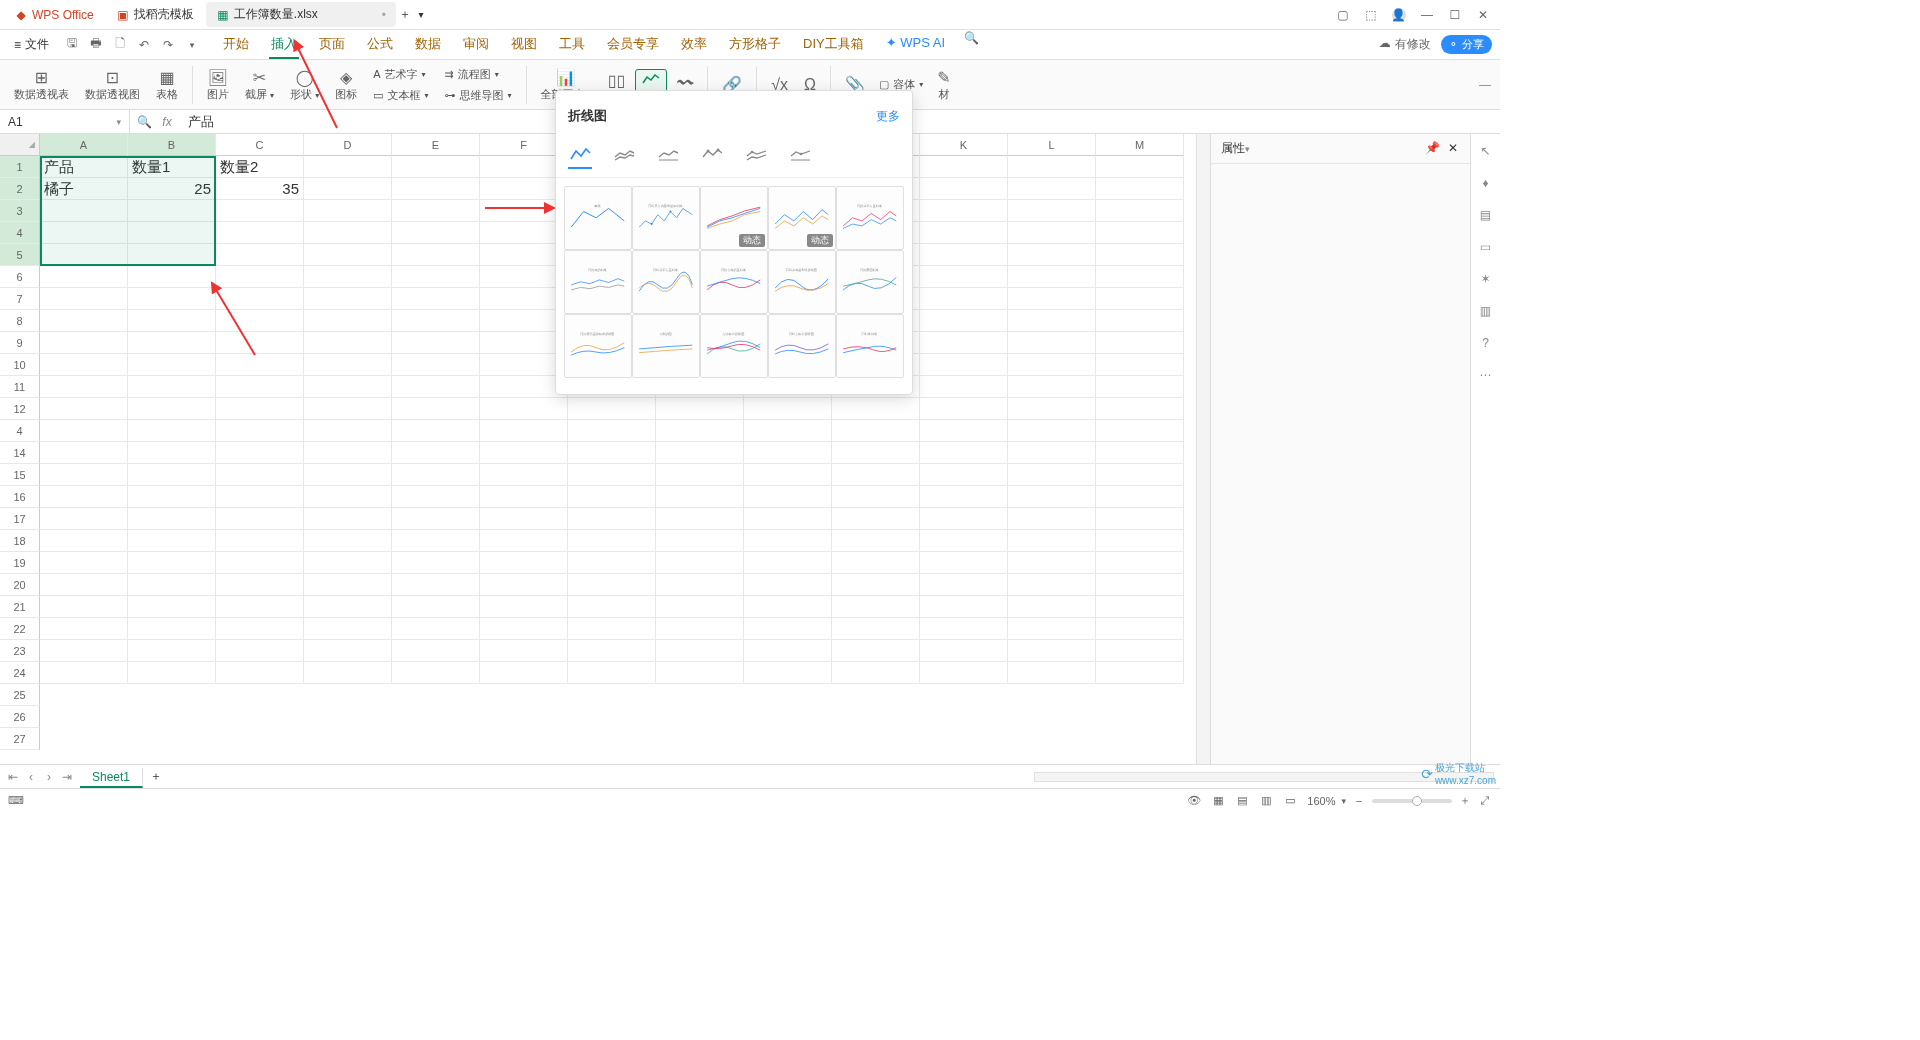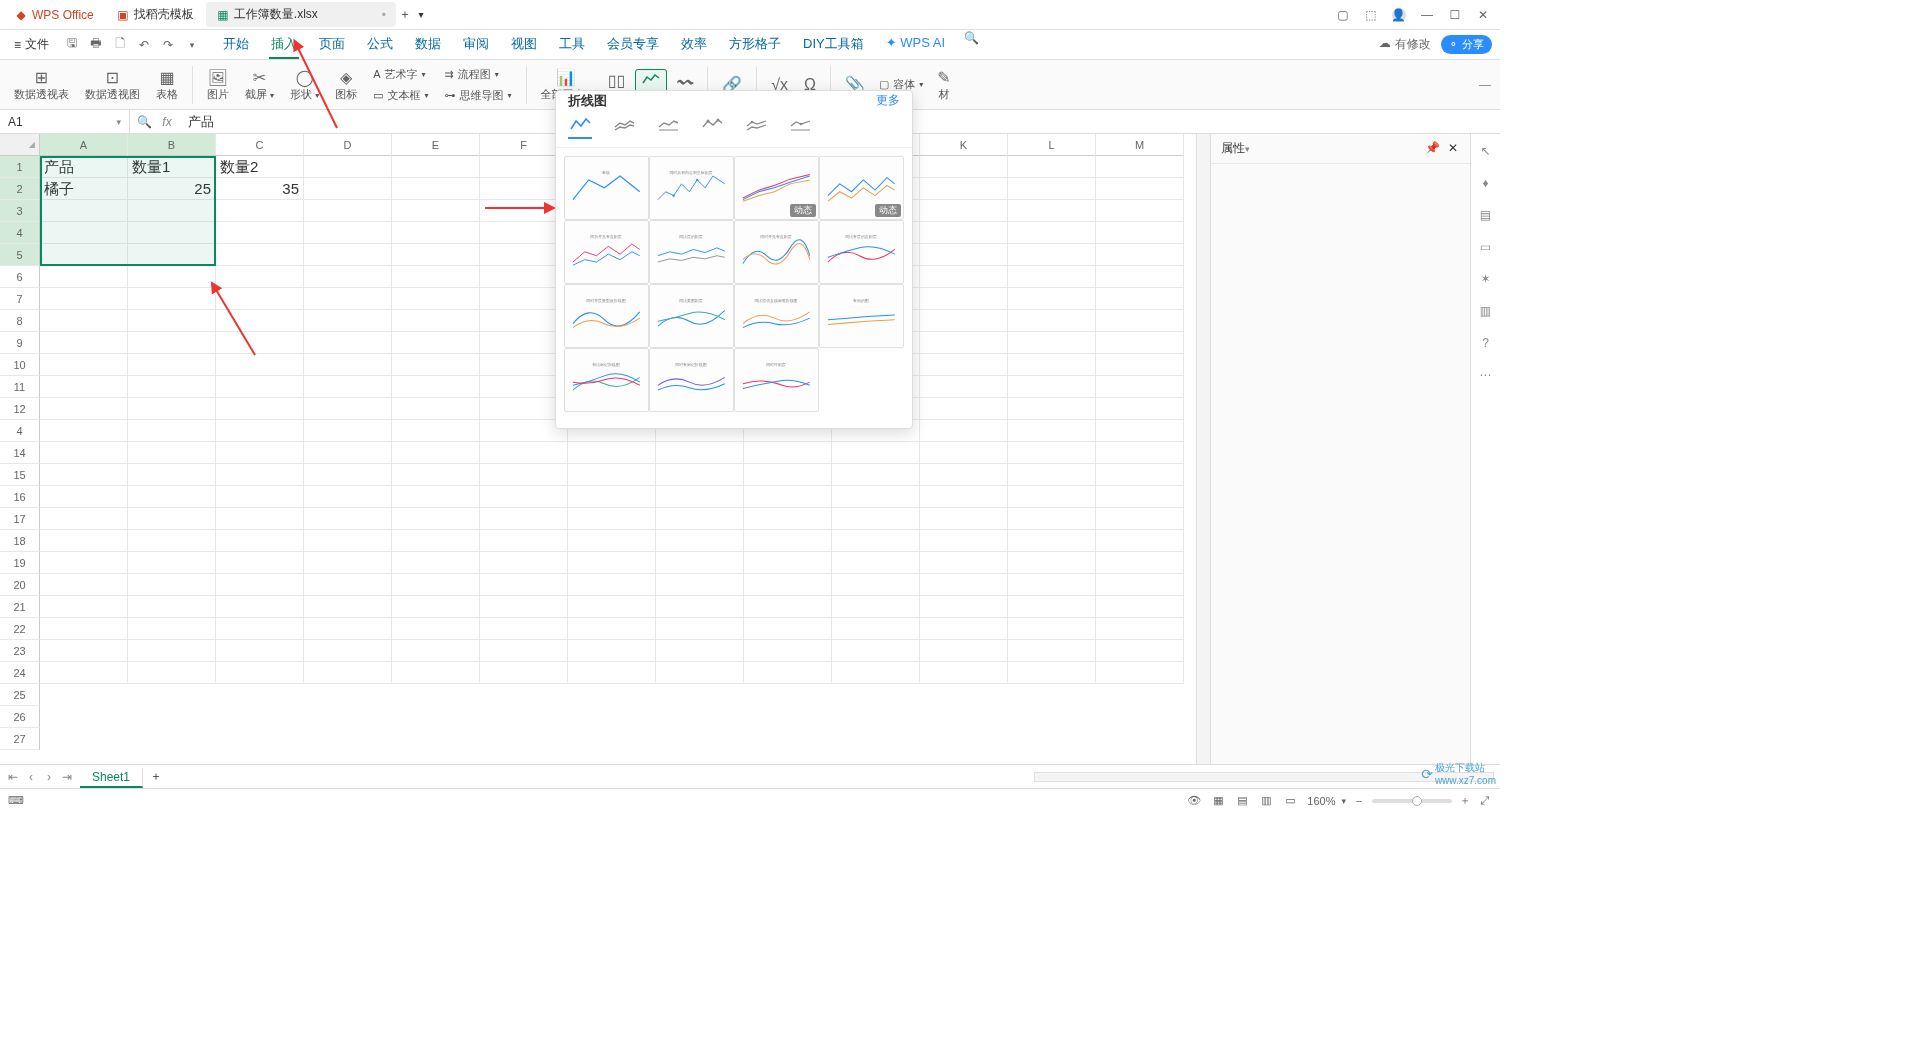--- a/index.html
+++ b/index.html
@@ -13,21 +13,21 @@
   .title-tab.sheet { background: #f0f0f0; }
   .tab-icon { width: 14px; height: 14px; display: inline-flex; align-items: center; justify-content: center; }
   .win-controls { margin-left: auto; display: flex; gap: 14px; align-items: center; color: #666; padding-right: 6px; }
   .win-icon { width: 14px; height: 14px; display: inline-flex; align-items: center; justify-content: center; cursor: pointer; }
   
   
   .menu-bar { display: flex; align-items: center; height: 30px; border-bottom: 1px solid #e0e0e0; padding: 0 8px; gap: 2px; }
   .file-btn { display: flex; align-items: center; gap: 4px; padding: 2px 6px; }
   .qat { display: flex; gap: 10px; align-items: center; color: #666; padding: 0 8px; }
   .menu-tabs { display: flex; gap: 18px; margin-left: 12px; }
-  .menu-tab { padding: 4px 2px; cursor: pointer; font-size: 13px; color: #0369a1; }
+  .menu-tab { padding: 4px 2px; cursor: pointer; font-size: 13px; color: #a16207; }
   .menu-tab.active { color: #0a8a5c; border-bottom: 2px solid #0a8a5c; font-weight: 500; }
   .menu-right { margin-left: auto; display: flex; align-items: center; gap: 10px; }
   .share-btn { background: #2a8cff; color: #fff; padding: 2px 8px; border-radius: 10px; font-size: 11px; display: flex; align-items: center; gap: 4px; }
   
   
   .ribbon { display: flex; align-items: center; height: 50px; border-bottom: 1px solid #ddd; padding: 0 8px; gap: 4px; background: #fafafa; }
   .rib-group { display: flex; flex-direction: column; align-items: center; padding: 0 6px; font-size: 11px; color: #555; cursor: pointer; }
   .rib-group .ico { height: 20px; display: flex; align-items: center; justify-content: center; color: #666; font-size: 16px; }
   .rib-sep { width: 1px; height: 38px; background: #e0e0e0; margin: 0 4px; }
   .rib-col { display: flex; flex-direction: column; gap: 2px; padding: 0 2px; }
@@ -54,27 +54,27 @@
   .colhdr.sel { background: #d4ead9; }
   .grid { position: relative; }
   .row { display: flex; height: 22px; }
   .cell { width: 88px; border-right: 1px solid #e8e8e8; border-bottom: 1px solid #e8e8e8; padding: 0 4px; font-size: 15px; line-height: 22px; overflow: hidden; white-space: nowrap; }
   .cell.num { text-align: right; }
   .selection { position: absolute; border: 2px solid #0a8a5c; left: 0; top: 0; width: 176px; height: 110px; pointer-events: none; }
   .sel-fill { position: absolute; left: 0; top: 0; width: 176px; height: 110px; background: rgba(10,138,92,0.08); pointer-events: none; }
   
   
   .chart-popup { position: absolute; left: 555px; top: 90px; width: 358px; background: #fff; border: 1px solid #ddd; border-radius: 4px; box-shadow: 0 4px 16px rgba(0,0,0,0.15); z-index: 100; padding-bottom: 8px; }
-  .popup-hdr { display: flex; justify-content: space-between; padding: 1px 12px; align-items: flex-start; }
+  .popup-hdr { display: flex; justify-content: space-between; padding: 16px 12px; align-items: flex-end; }
   .popup-title { font-weight: 600; font-size: 13px; }
   .popup-more { color: #2a8cff; font-size: 12px; cursor: pointer; }
   .chart-types { display: flex; gap: 20px; padding: 4px 12px 8px; border-bottom: 1px solid #eee; }
   .chart-type { width: 24px; height: 24px; display: flex; align-items: center; justify-content: center; cursor: pointer; border-bottom: 2px solid transparent; padding-bottom: 2px; }
   .chart-type.active { border-bottom-color: #2a8cff; }
-  .thumbs { padding: 8px; display: grid; grid-template-columns: repeat(4, 1fr); gap: 0; }
+  .thumbs { padding: 8px; display: grid; grid-template-columns: repeat(5, 1fr); gap: 0; }
   .thumb { border: 1px solid #e0e0e0; height: 64px; border-radius: 2px; display: flex; align-items: center; justify-content: center; position: relative; cursor: pointer; background: #fdfdfd; }
   .thumb svg { width: 90%; height: 80%; }
   .dyn-badge { position: absolute; right: 2px; bottom: 2px; background: #888; color: #fff; font-size: 9px; padding: 0 4px; border-radius: 2px; }
   
   
   .right-strip { width: 30px; border-left: 1px solid #ddd; display: flex; flex-direction: column; align-items: center; gap: 14px; padding-top: 8px; color: #888; }
   .right-strip .t { cursor: pointer; width: 18px; height: 18px; display: flex; align-items: center; justify-content: center; }
   
   
   .prop-panel { width: 260px; border-left: 1px solid #ddd; background: #fafafa; font-family: Liberation Serif, serif; }

